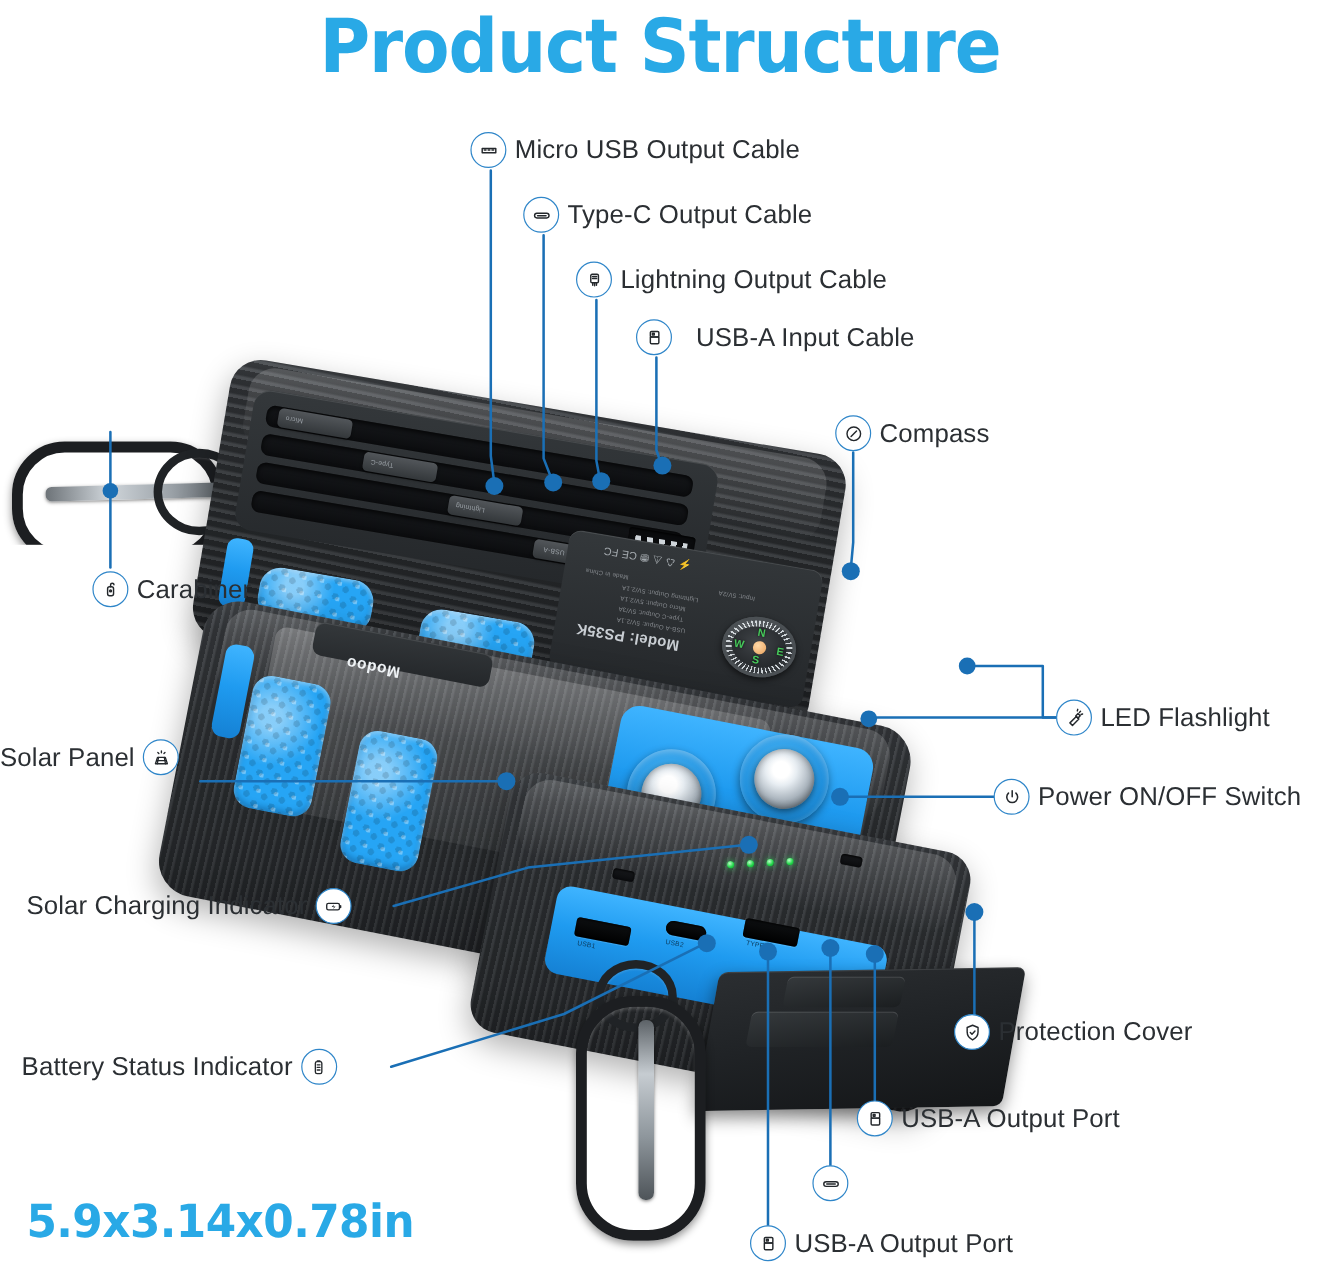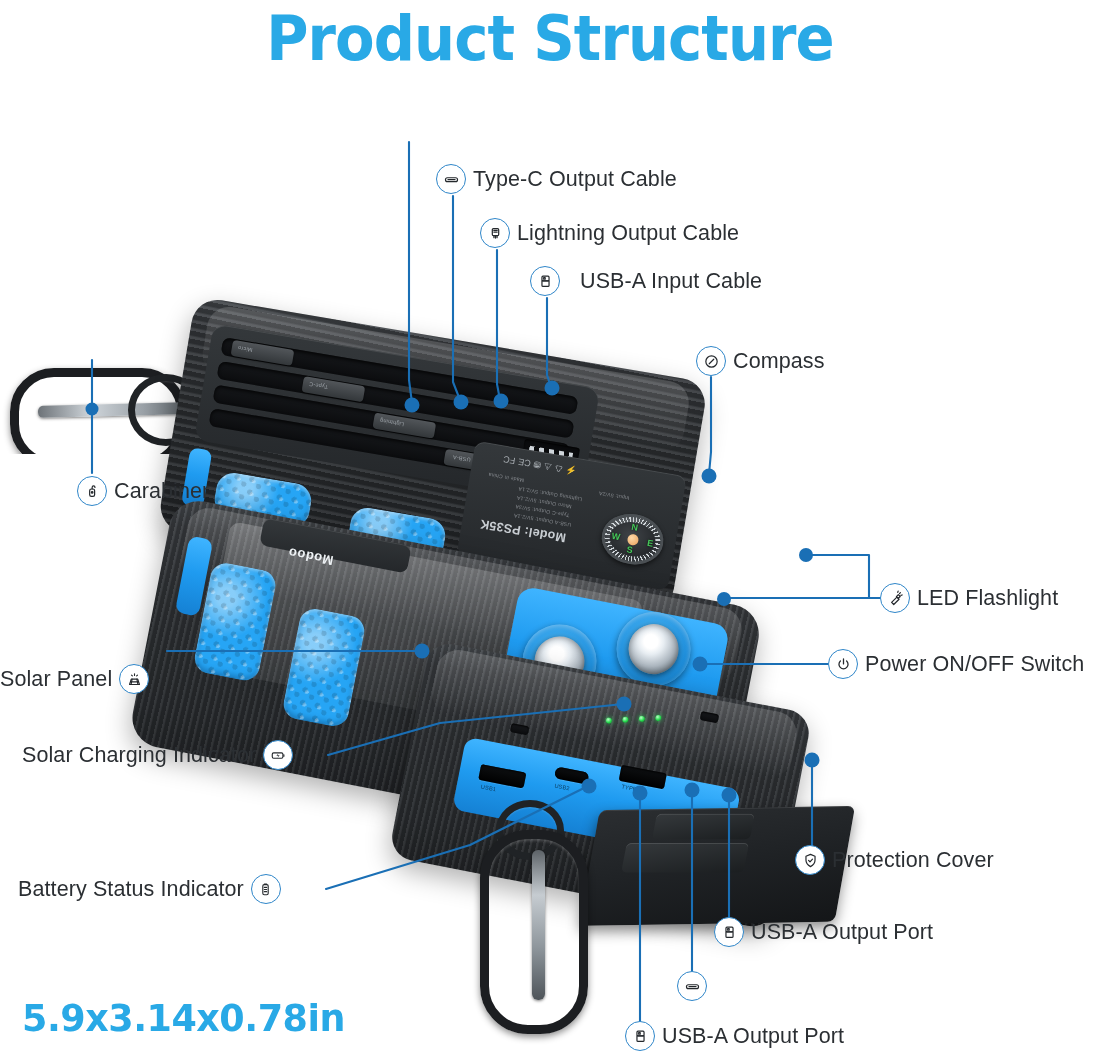--- a/index.html
+++ b/index.html
@@ -392,20 +392,29 @@
       <circle cx="700" cy="664" r="7.5"></circle>
       <circle cx="624" cy="704" r="7.5"></circle>
       <circle cx="589" cy="786" r="7.5"></circle>
       <circle cx="812" cy="760" r="7.5"></circle>
       <circle cx="729" cy="795" r="7.5"></circle>
       <circle cx="692" cy="790" r="7.5"></circle>
       <circle cx="640" cy="793" r="7.5"></circle>
     </g>
   </svg>
 
+  <div class="callout" style="left:392px;top:110px;">
+    <span class="badge">
+      <svg width="17" height="17" viewBox="0 0 24 24" fill="none" stroke="#24282c" stroke-width="1.7" stroke-linecap="round" stroke-linejoin="round">
+        <path d="M4 9.5h16v5H4z" rx="2"></path>
+          <path d="M6.5 11.3h2M11 11.3h2M15.5 11.3h2"></path>
+      </svg>
+    </span>
+    <span class="clabel">Micro USB Output Cable</span>
+  </div>
 
   <div class="callout" style="left:436px;top:164px;">
     <span class="badge">
       <svg width="17" height="17" viewBox="0 0 24 24" fill="none" stroke="#24282c" stroke-width="1.7" stroke-linecap="round">
         <rect x="3.5" y="9.5" width="17" height="5.5" rx="2.75"></rect>
           <path d="M7 12.3h10"></path>
       </svg>
     </span>
     <span class="clabel">Type-C Output Cable</span>
   </div>
@@ -457,21 +466,21 @@
     <span class="badge">
       <svg width="17" height="17" viewBox="0 0 24 24" fill="none" stroke="#24282c" stroke-width="1.7" stroke-linecap="round" stroke-linejoin="round">
         <path d="M6.5 17.5 14 10l3 3-7.5 7.5z"></path>
           <path d="M13.3 9.3 16 6.6l2.6 2.6-2.7 2.7z"></path>
         <path d="M17.6 5.2 19 3.8M19.6 7.6 21.4 7M15.2 3.4l.5-1.8"></path>
       </svg>
     </span>
     <span class="clabel">LED Flashlight</span>
   </div>
 
-  <div class="callout rtl" style="left:0px;top:664px;justify-content:space-between;">
+  <div class="callout rtl" style="left:0px;top:616px;justify-content:space-between;">
     <span class="badge">
       <svg width="17" height="17" viewBox="0 0 24 24" fill="none" stroke="#24282c" stroke-width="1.6" stroke-linecap="round" stroke-linejoin="round">
         <path d="M5 19h14l-2.4-7.5H7.4z"></path>
           <path d="M8.6 11.5 7.2 19M15.4 11.5 16.8 19M6.4 15.3h11.2"></path>
         <path d="M12 6.2V4M9 7 7.8 5.8M15 7l1.2-1.2"></path>
       </svg>
     </span>
     <span class="clabel">Solar Panel</span>
   </div>
 

